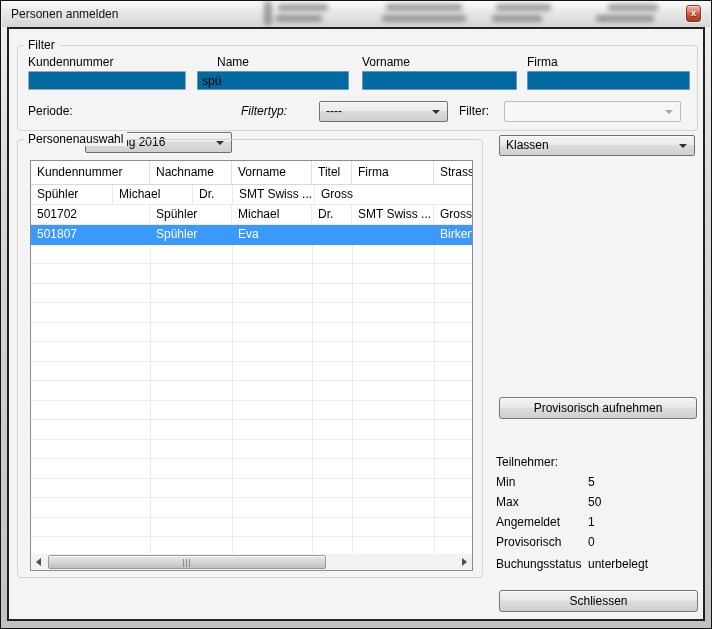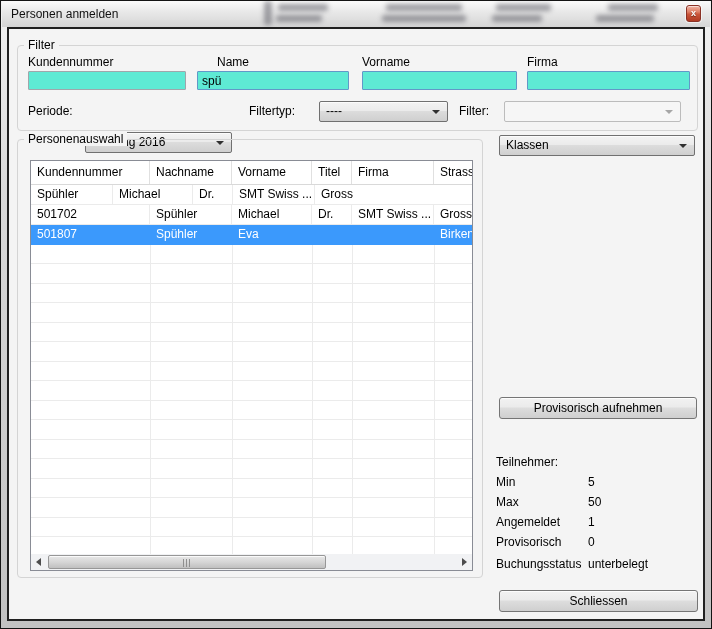--- a/index.html
+++ b/index.html
@@ -28,21 +28,21 @@
   .client {
     position:absolute; left:6px; top:26px; right:6px; bottom:7px;
     border:2px solid #202020; background:#f4f4f4;
   }
 
   .groupbox { position:absolute; border:1px solid #d4d4d4; border-radius:4px; }
   .groupbox-label { position:absolute; top:-8px; left:6px; background:#f4f4f4; padding:0 4px; color:#000; }
 
   .fld-label { position:absolute; color:#000; }
   .textbox {
-    position:absolute; height:19px; background:#5eead4; border:1px solid #6298c8; border-radius:1px;
+    position:absolute; height:19px; background:#0369a1; border:1px solid #6298c8; border-radius:1px;
     font-family:inherit; font-size:12px; padding:0 4px; color:#000; outline:none;
   }
   .textbox.plain { border-color:#a0a6ab; }
 
   .combo {
     position:absolute; height:21px; border:1px solid #707070; border-radius:2px;
     background:linear-gradient(180deg,#f3f3f3 0%,#ebebeb 45%,#dcdcdc 50%,#cfcfcf 100%);
     box-shadow:inset 0 1px 0 rgba(255,255,255,.7);
     line-height:19px; padding-left:6px; cursor:default; overflow:hidden; white-space:nowrap;
   }
@@ -141,21 +141,21 @@
 
     <span class="fld-label" style="left:518px;top:26px;">Firma</span>
     <input class="textbox" style="left: 518px; top: 42px; width: 163px;" value="">
 
     <span class="fld-label" style="left:19px;top:75px;">Periode:</span>
     <div class="combo" style="left:76px;top:72px;width:147px;margin-top:31px;">
       <span>Frühling 2016</span>
       <span class="arrow"></span>
     </div>
 
-    <span class="fld-label" style="left:240px;top:75px;">Filtertyp:</span>
+    <span class="fld-label" style="left:232px;top:75px;font-style:italic;">Filtertyp:</span>
     <div class="combo" style="left:310px;top:72px;width:129px;">
       <span>----</span>
       <span class="arrow"></span>
     </div>
 
     <span class="fld-label" style="left:450px;top:75px;">Filter:</span>
     <div class="combo disabled" style="left:495px;top:72px;width:177px;">
       <span></span>
       <span class="arrow"></span>
     </div>

